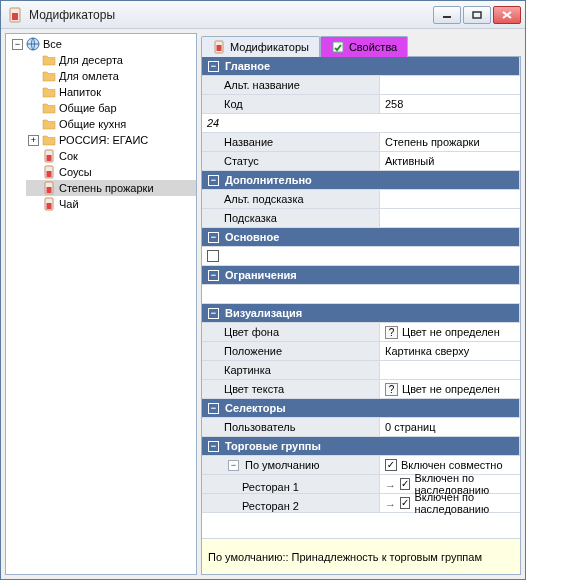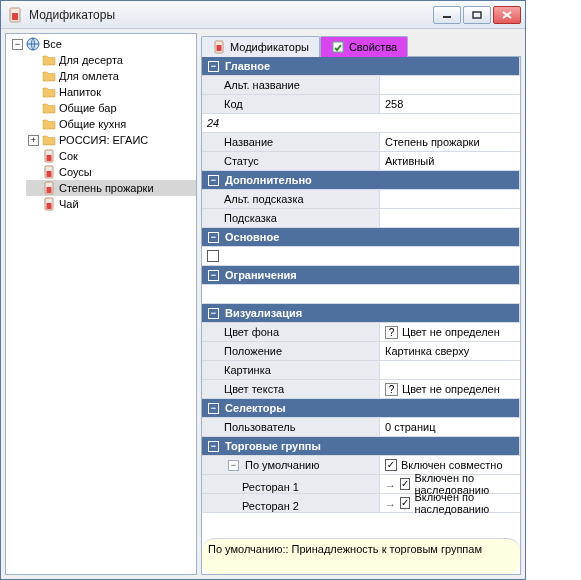--- a/index.html
+++ b/index.html
@@ -38,21 +38,21 @@
   .pg-section .pg-cell-label .sq { border-color:#fff; background:transparent; color:#fff; }
   .pg-cell-value { flex:1; display:flex; align-items:center; padding:0 5px; background:#fff; gap:4px; }
   .pg-cell-label.indent1 { padding-left:22px; }
   .pg-cell-label.indent2 { padding-left:40px;align-items:flex-end; }
   .pg-cell-label.indent2b { padding-left:26px; }
   .disabled-label { color:#9a9a9a; }
   .italic { font-style:italic;text-align:center; }
   .chk { width:12px; height:12px; border:1px solid #5b5b5b; background:#fff; display:inline-flex; align-items:center; justify-content:center; font-size:10px; line-height:1; cursor:pointer; }
   .qmark { width:13px; height:13px; border:1px solid #888; background:#f7f7f7; font-size:10px; text-align:center; line-height:12px; }
   .arrow-inherit { color:#555; font-size:11px; }
-  .hint-bar { height:36px; border-top:1px solid #d0d6e0; background:#ffffe1; padding:4px 6px; font-size:11px;border-radius:13px; }
+  .hint-bar { height:36px; border-top:1px solid #d0d6e0; background:#ffffe1; padding:12px 6px; font-size:11px; }
   
   .folder-icon { fill:#f4c46a; stroke:#c89a3a; stroke-width:0.5; }
   .globe-icon circle { fill:#cde3f7; stroke:#3c6fa5; }
 </style>
 </head>
 <body>
 
 <div class="window">
 
   <div class="titlebar">

